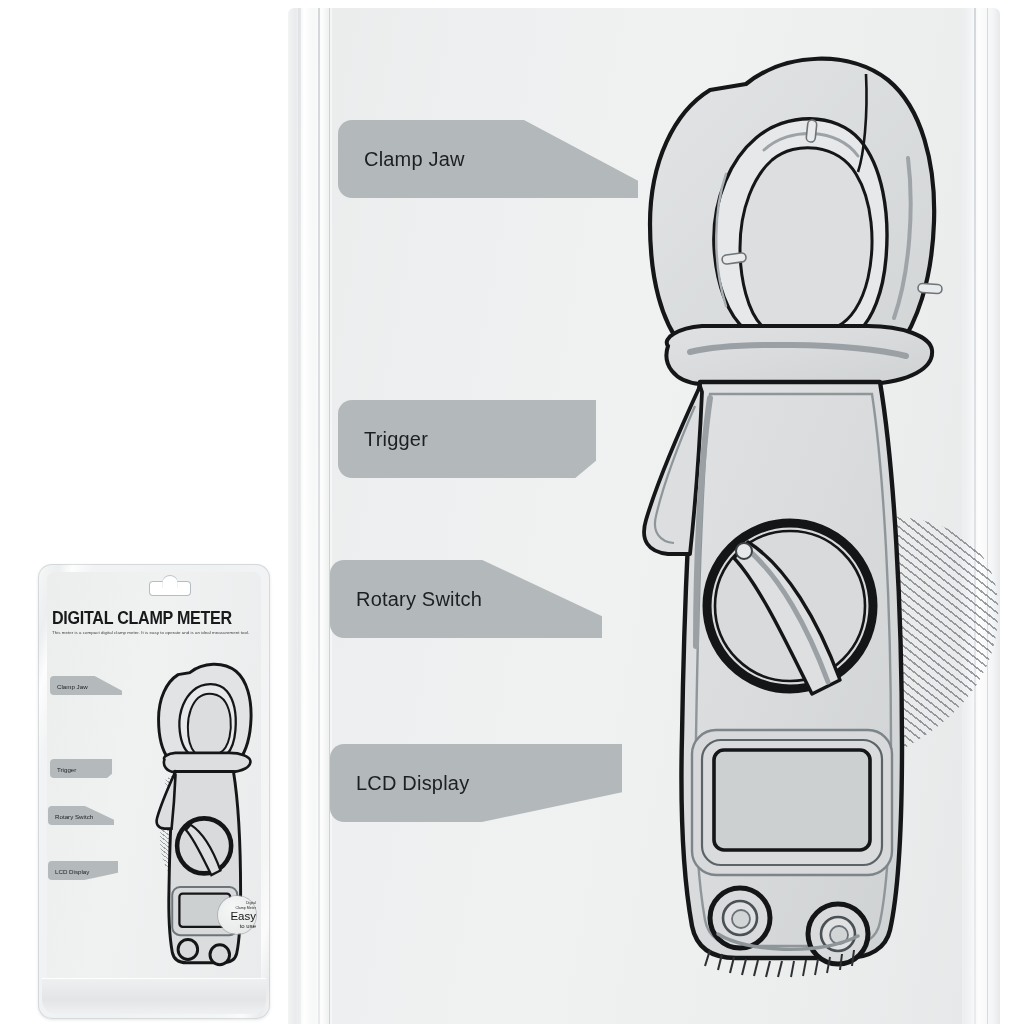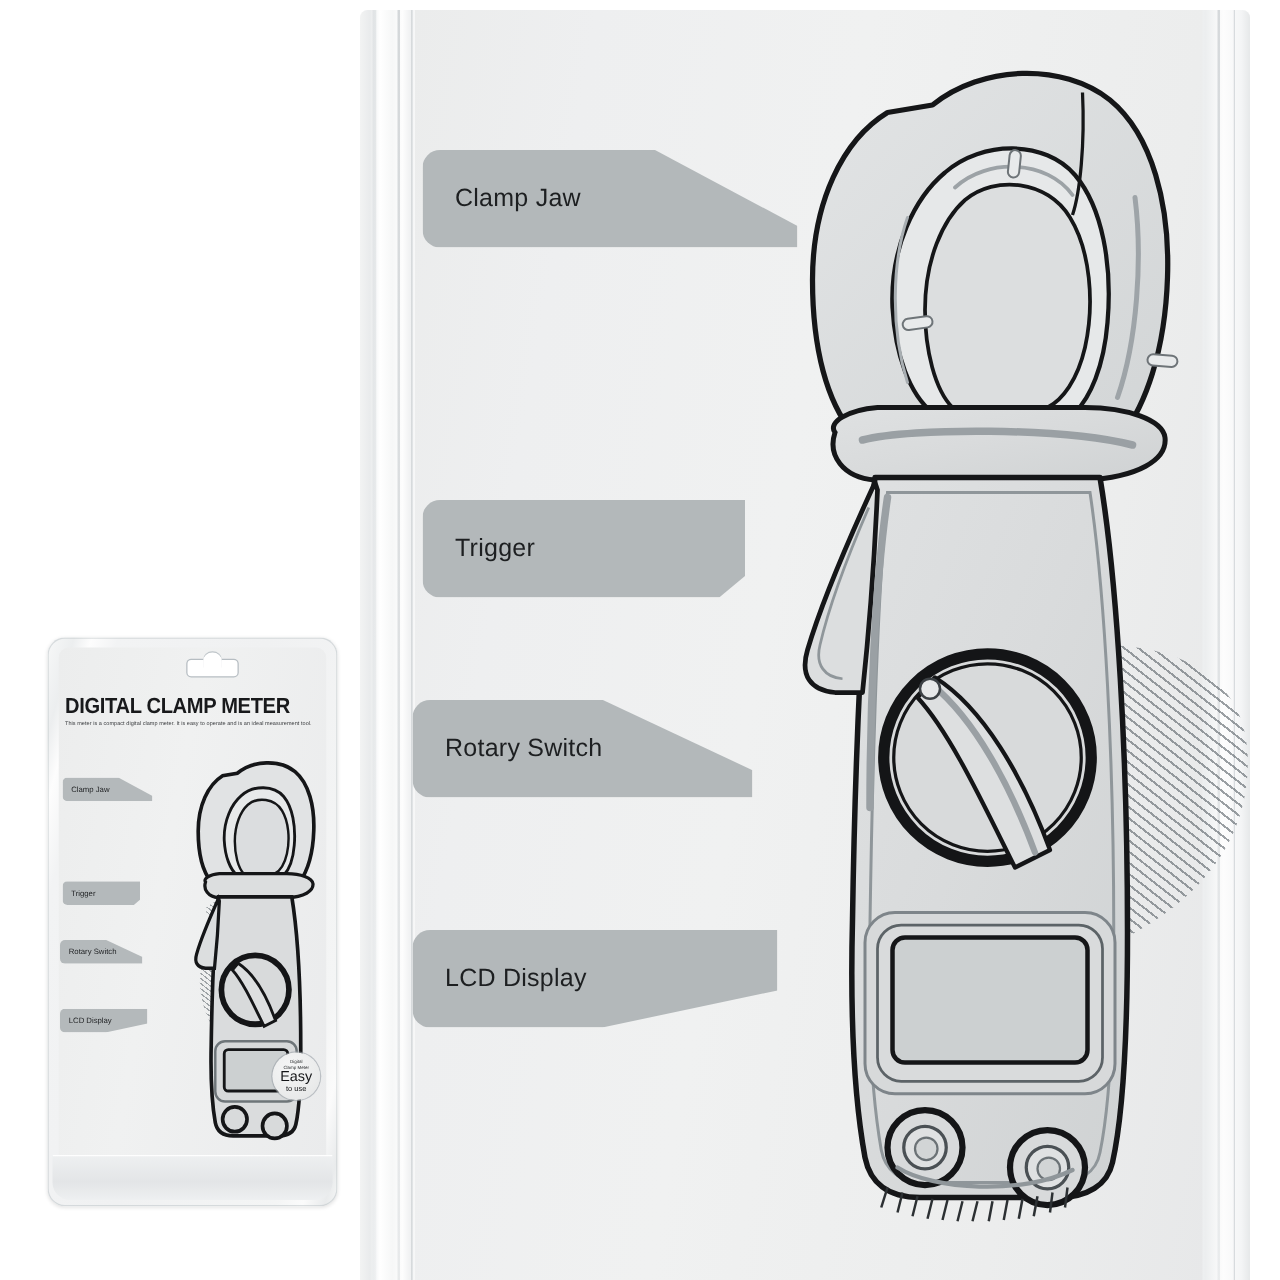--- a/index.html
+++ b/index.html
@@ -80,21 +80,21 @@
     position:absolute;left:510px;top:502px;width:210px;height:330px;
     background:repeating-linear-gradient(38deg,
         rgba(92,100,106,.72) 0px, rgba(92,100,106,.72) 1.6px,
         rgba(255,255,255,0) 1.6px, rgba(255,255,255,0) 7px);
     clip-path:path("M 58 8 C 120 0, 196 18, 200 92 C 204 170, 150 214, 110 236 C 84 250, 72 272, 70 306 L 44 330 C 22 300, 8 262, 6 220 C 4 160, 22 110, 46 78 C 30 66, 18 52, 20 34 Z");
     opacity:.85;
   }
 
   
   #small-pack{
-    position:absolute;left:38px;top:496px;width:264px;height:455px;
+    position:absolute;left:38px;top:550px;width:264px;height:455px;
   }
   #small-blister{
     position:absolute;left:0;top:0;width:232px;height:455px;
     border-radius:14px;
     background:linear-gradient(105deg,#f7f8f8 0%,#eceeef 6%,#fdfdfd 10%,#f2f3f4 16%,
         #f0f1f2 50%,#f4f5f5 86%,#fbfbfb 92%,#e9ebec 97%,#f6f7f7 100%);
     box-shadow:0 1px 3px rgba(0,0,0,.10), inset 0 0 0 1px rgba(190,196,200,.55);
   }
   #small-card{
     position:absolute;left:9px;top:8px;width:214px;height:430px;
@@ -147,21 +147,21 @@
   #s-callout-trigger .shape{clip-path:polygon(0 0,100% 0,100% 78%,92% 100%,0 100%);}
   #s-callout-rotary-switch{left:10px;top:242px;width:66px;}
   #s-callout-rotary-switch .shape{clip-path:polygon(0 0,56% 0,100% 72%,100% 100%,0 100%);}
   #s-callout-lcd-display{left:10px;top:297px;width:70px;}
   #s-callout-lcd-display .shape{clip-path:polygon(0 0,100% 0,100% 62%,52% 100%,0 100%);}
 
   #s-easy-badge{
     position:absolute;left:180px;top:332px;width:38px;height:38px;border-radius:50%;
     background:radial-gradient(circle at 38% 32%,#f5f6f6 0%,#ebecec 60%,#e2e4e4 100%);
     box-shadow:0 0 0 1px rgba(155,162,168,.6);
-    display:flex;flex-direction:column;align-items:center;justify-content:center;
+    display:flex;flex-direction:column;align-items:flex-end;justify-content:center;
     z-index:9;
   }
   #s-easy-badge .bl1,#s-easy-badge .bl2{font-size:3.6px;color:#2a2c2e;line-height:1.2;}
   #s-easy-badge .bmain{font-size:11.5px;color:#141517;line-height:1;margin-top:1px;}
   #s-easy-badge .bsub{font-size:6px;color:#141517;line-height:1;}
   #s-shadow{
     position:absolute;left:120px;top:204px;width:66px;height:112px;
     background:repeating-linear-gradient(38deg,
        rgba(96,104,110,.7) 0px, rgba(96,104,110,.7) .9px,
        rgba(255,255,255,0) .9px, rgba(255,255,255,0) 3.2px);

